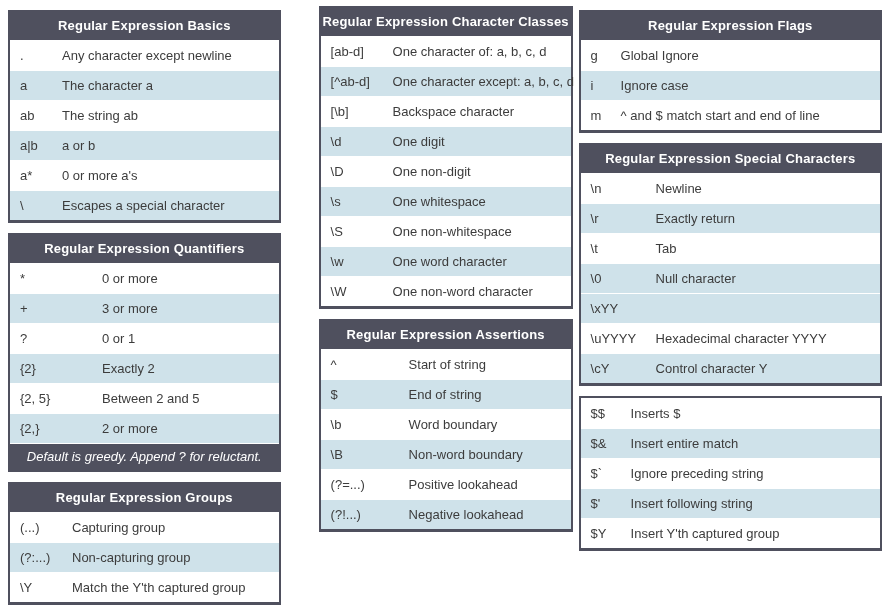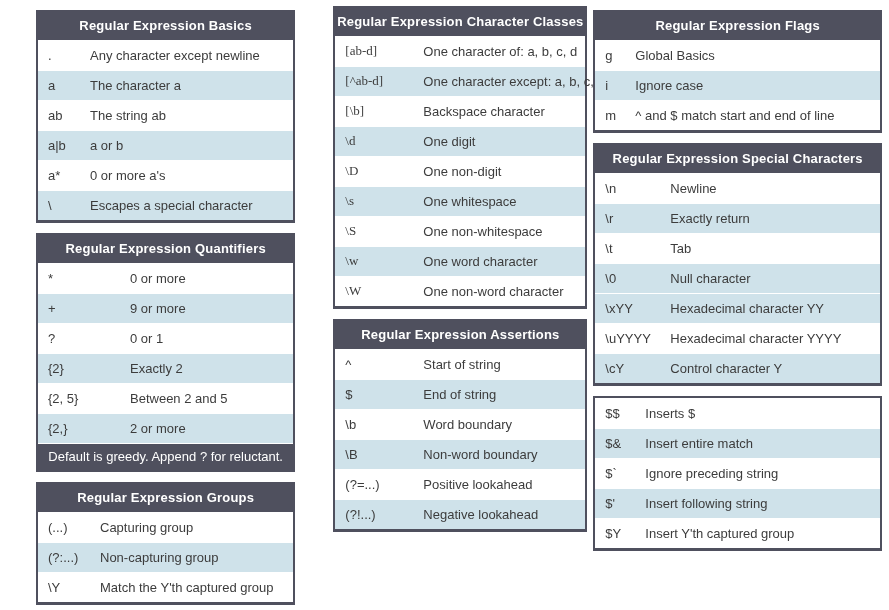--- a/index.html
+++ b/index.html
@@ -8,21 +8,21 @@
     width: 889px; height: 610px;
     font-family: "Liberation Sans", sans-serif;
     overflow: hidden;
   }
   .sheet {
     display: flex;
     padding: 10px 7px 0 8px;
     gap: 6px;
   }
   .col { display: flex; flex-direction: column; gap: 10px; }
-  .col-0 { width: 283px; margin-left: 28px; }
+  .col-0 { width: 283px; }
   .col-1 { width: 286px; margin-top: -4px; padding-left: 32px; }
   .col-2 { width: 315px; }
 
   .rx-table {
     border: 2px solid #4f505e;
     border-bottom-width: 3px;
     background: #ffffff;
   }
   .thead {
     background: #4f505e;
@@ -48,27 +48,28 @@
   .key { flex: 0 0 auto; white-space: pre; }
   .val { white-space: pre; }
   .tfoot {
     background: #4f505e;
     color: #ffffff;
     font-size: 13px;
     text-align: center;
     height: 26px;
     line-height: 26px;
     border-top: 1px solid #ffffff;
+    font-style: italic;
   }
 
   
   .t-basics      .key { width: 42px; }
   .t-quantifiers .key { width: 82px; }
   .t-groups      .key { width: 52px; }
-  .t-charclasses .key { width: 78px; font-family: Liberation Serif, serif; }
+  .t-charclasses .key { width: 62px; }
   .t-assertions  .key { width: 78px; }
   .t-flags       .key { width: 30px; }
   .t-special     .key { width: 65px; }
   .t-replacement .key { width: 40px; }
 </style>
 </head>
 <body>
 
 <div class="sheet">
   <div class="col col-0">
@@ -100,21 +101,21 @@
         </div>
       </section>
       <section class="rx-table t-quantifiers">
         <div class="thead">Regular Expression Quantifiers</div>
         <div class="row">
           <span class="key">*</span>
           <span class="val">0 or more</span>
         </div>
         <div class="row alt">
           <span class="key">+</span>
-          <span class="val">9 or more</span>
+          <span class="val">3 or more</span>
         </div>
         <div class="row">
           <span class="key">?</span>
           <span class="val">0 or 1</span>
         </div>
         <div class="row alt">
           <span class="key">{2}</span>
           <span class="val">Exactly 2</span>
         </div>
         <div class="row">
@@ -209,21 +210,21 @@
           <span class="key">(?!...)</span>
           <span class="val">Negative lookahead</span>
         </div>
       </section>
     </div>
   <div class="col col-2">
       <section class="rx-table t-flags">
         <div class="thead">Regular Expression Flags</div>
         <div class="row">
           <span class="key">g</span>
-          <span class="val">Global Basics</span>
+          <span class="val">Global Ignore</span>
         </div>
         <div class="row alt">
           <span class="key">i</span>
           <span class="val">Ignore case</span>
         </div>
         <div class="row">
           <span class="key">m</span>
           <span class="val">^ and $ match start and end of line</span>
         </div>
       </section>
@@ -240,21 +241,20 @@
         <div class="row">
           <span class="key">\t</span>
           <span class="val">Tab</span>
         </div>
         <div class="row alt">
           <span class="key">\0</span>
           <span class="val">Null character</span>
         </div>
         <div class="row alt">
           <span class="key">\xYY</span>
-          <span class="val">Hexadecimal character YY</span>
         </div>
         <div class="row">
           <span class="key">\uYYYY</span>
           <span class="val">Hexadecimal character YYYY</span>
         </div>
         <div class="row alt">
           <span class="key">\cY</span>
           <span class="val">Control character Y</span>
         </div>
       </section>

